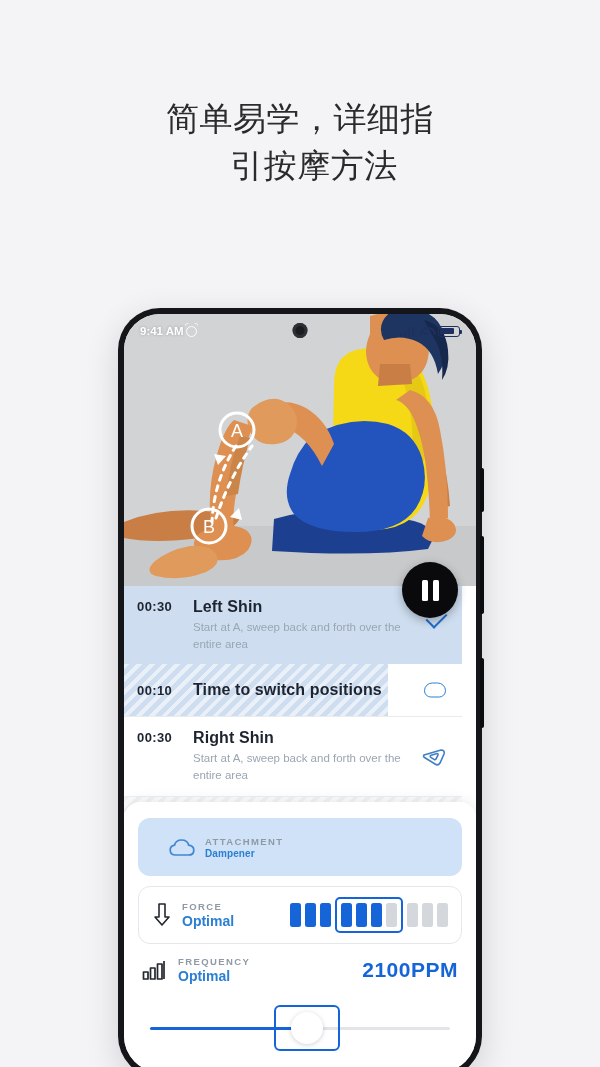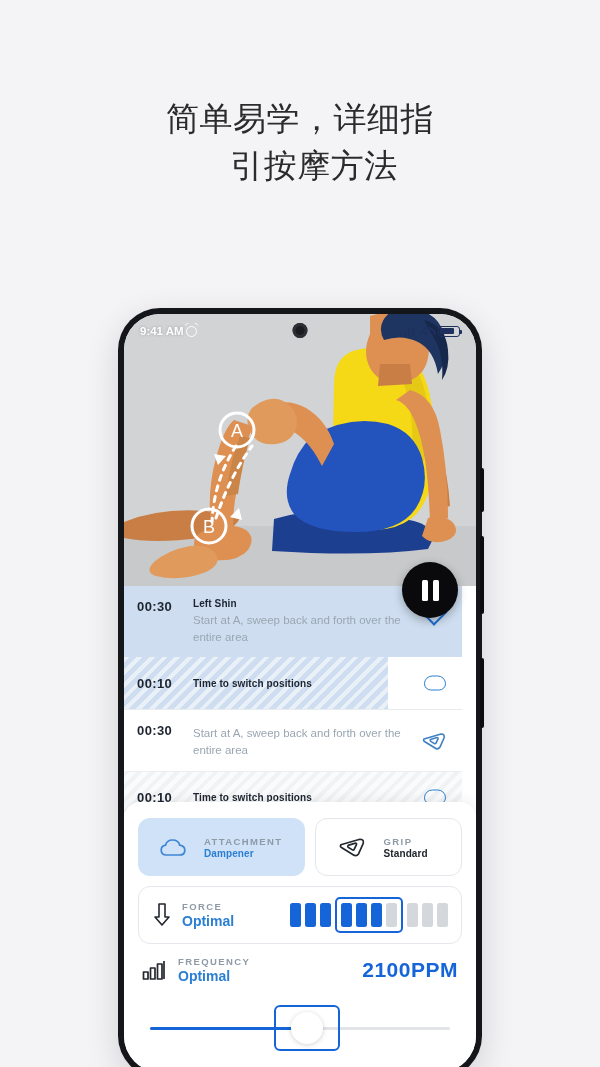--- a/index.html
+++ b/index.html
@@ -113,21 +113,21 @@
     background:
       repeating-linear-gradient(135deg, rgba(0,0,0,.035) 0 4px, rgba(0,0,0,0) 4px 9px),
       #fafbfc;
     align-items:center; border-top:1px solid #eceef1;
   }
   .row .time {
     width: 56px; flex: none; font-size: 13px; font-weight: 600;
     color: #1d2430; letter-spacing: .4px; padding-top: 1px;
   }
   .row .body { flex: 1; padding-right: 34px; }
-  .row .title { font-size: 10px; font-weight: 700; color:#1d2430; letter-spacing:.1px; }
+  .row .title { font-size: 16px; font-weight: 700; color:#1d2430; letter-spacing:.1px; }
   .row .desc { font-size: 11.5px; color:#9aa6b2; line-height:1.45; margin-top:3px; }
   .row .endicon { position:absolute; right: 16px; top: 50%; transform: translateY(-50%); }
 
   .check { width:19px; height:12px; border-left:2.6px solid #1f6fd0; border-bottom:2.6px solid #1f6fd0; transform: translateY(-60%) rotate(-45deg); }
 
   .cloud-ico { width:22px; height:15px; position:relative; }
   .cloud-ico:before{
     content:""; position:absolute; inset:0;
     border:1.8px solid #2a7fd4; border-radius: 11px 11px 9px 9px;
   }
@@ -138,21 +138,21 @@
   
   .panel {
     position:absolute; left:0; right:0; top: 488px; bottom: 0;
     background:#fff; border-radius: 16px 16px 0 0;
     box-shadow: 0 -2px 14px rgba(0,0,0,0.07);
     padding: 16px 14px 0 14px;
   }
   .cards { display:flex; gap:10px; }
   .card {
     flex:1; height: 58px; border-radius: 12px;
-    display:flex; align-items:center; gap:18px; padding: 0 22px;
+    display:flex; align-items:center; gap:10px; padding: 0 31px;
   }
   .card.sel { background:#cfe2f7; }
   .card.plain { background:#fff; border:1px solid #e4e7ec; }
   .card .lbl { font-size: 9.5px; letter-spacing: 1.4px; color:#8e9aa6; font-weight:600; }
   .card .val { font-size: 10px; font-weight:700; margin-top:1px; letter-spacing:.1px; }
   .card.sel .val { color:#2a7fd4; }
   .card.plain .val { color:#20252d; }
 
   .ctrlrow {
     margin-top: 10px; height: 58px; border-radius: 12px;
@@ -301,20 +301,21 @@
             <div class="title">Time to switch positions</div>
           </div>
           <div class="endicon" style="z-index:3">
               <div class="cloud-ico"></div>
             </div>
         </div>
 
         <div class="row white">
           <div class="time">00:30</div>
           <div class="body">
+            <div class="title">Right Shin</div>
             <div class="desc">Start at A, sweep back and forth over the entire area</div>
           </div>
           <div class="endicon grip-ico">
             <svg width="24" height="18" viewBox="0 0 24 18" fill="none" stroke="#3f7fc4" stroke-width="1.6">
               <path d="M2 7 L19 2 q4 0 3 4 L18 15 q-2 3 -5 1 L2.5 9.5 q-1.5-1 -0.5-2.5z"></path>
               <path d="M8.5 7.5 L15 5.5 q1.4 0 1 1.4 L14 11 q-.8 1.2 -2 .4 L8.5 9.2 q-.7-.5 0-1.7z"></path>
             </svg>
           </div>
         </div>
 
@@ -338,32 +339,20 @@
               <svg width="26" height="19" viewBox="0 0 26 19" fill="none" stroke="#3f86d4" stroke-width="1.7">
                 <path d="M6.5 17 q-5 0 -5.3-4.5 Q1 8 5.5 7.2 Q6.8 2 12.5 2 q6 0 7.2 5.2 Q25 8 24.8 12.6 Q24.6 17 19.5 17z"></path>
               </svg>
             </span>
             <span>
               <span class="lbl" style="display:block">ATTACHMENT</span>
               <span class="val" style="display:block">Dampener</span>
             </span>
           </div>
 
-          <div class="card plain">
-            <span class="icn">
-              <svg width="28" height="20" viewBox="0 0 24 18" fill="none" stroke="#23272e" stroke-width="1.5">
-                <path d="M2 7 L19 2 q4 0 3 4 L18 15 q-2 3 -5 1 L2.5 9.5 q-1.5-1 -0.5-2.5z"></path>
-                <path d="M8.5 7.5 L15 5.5 q1.4 0 1 1.4 L14 11 q-.8 1.2 -2 .4 L8.5 9.2 q-.7-.5 0-1.7z"></path>
-              </svg>
-            </span>
-            <span>
-              <span class="lbl" style="display:block">GRIP</span>
-              <span class="val" style="display:block">Standard</span>
-            </span>
-          </div>
         </div>
 
         <div class="ctrlrow">
           <span class="icn">
             <svg width="20" height="26" viewBox="0 0 20 26" fill="none" stroke="#23272e" stroke-width="1.6" stroke-linejoin="round">
               <path d="M7 2 h6 v13 h4 l-7 8 l-7 -8 h4z"></path>
             </svg>
           </span>
           <span class="txt">
             <span class="lbl" style="display:block">FORCE</span>

